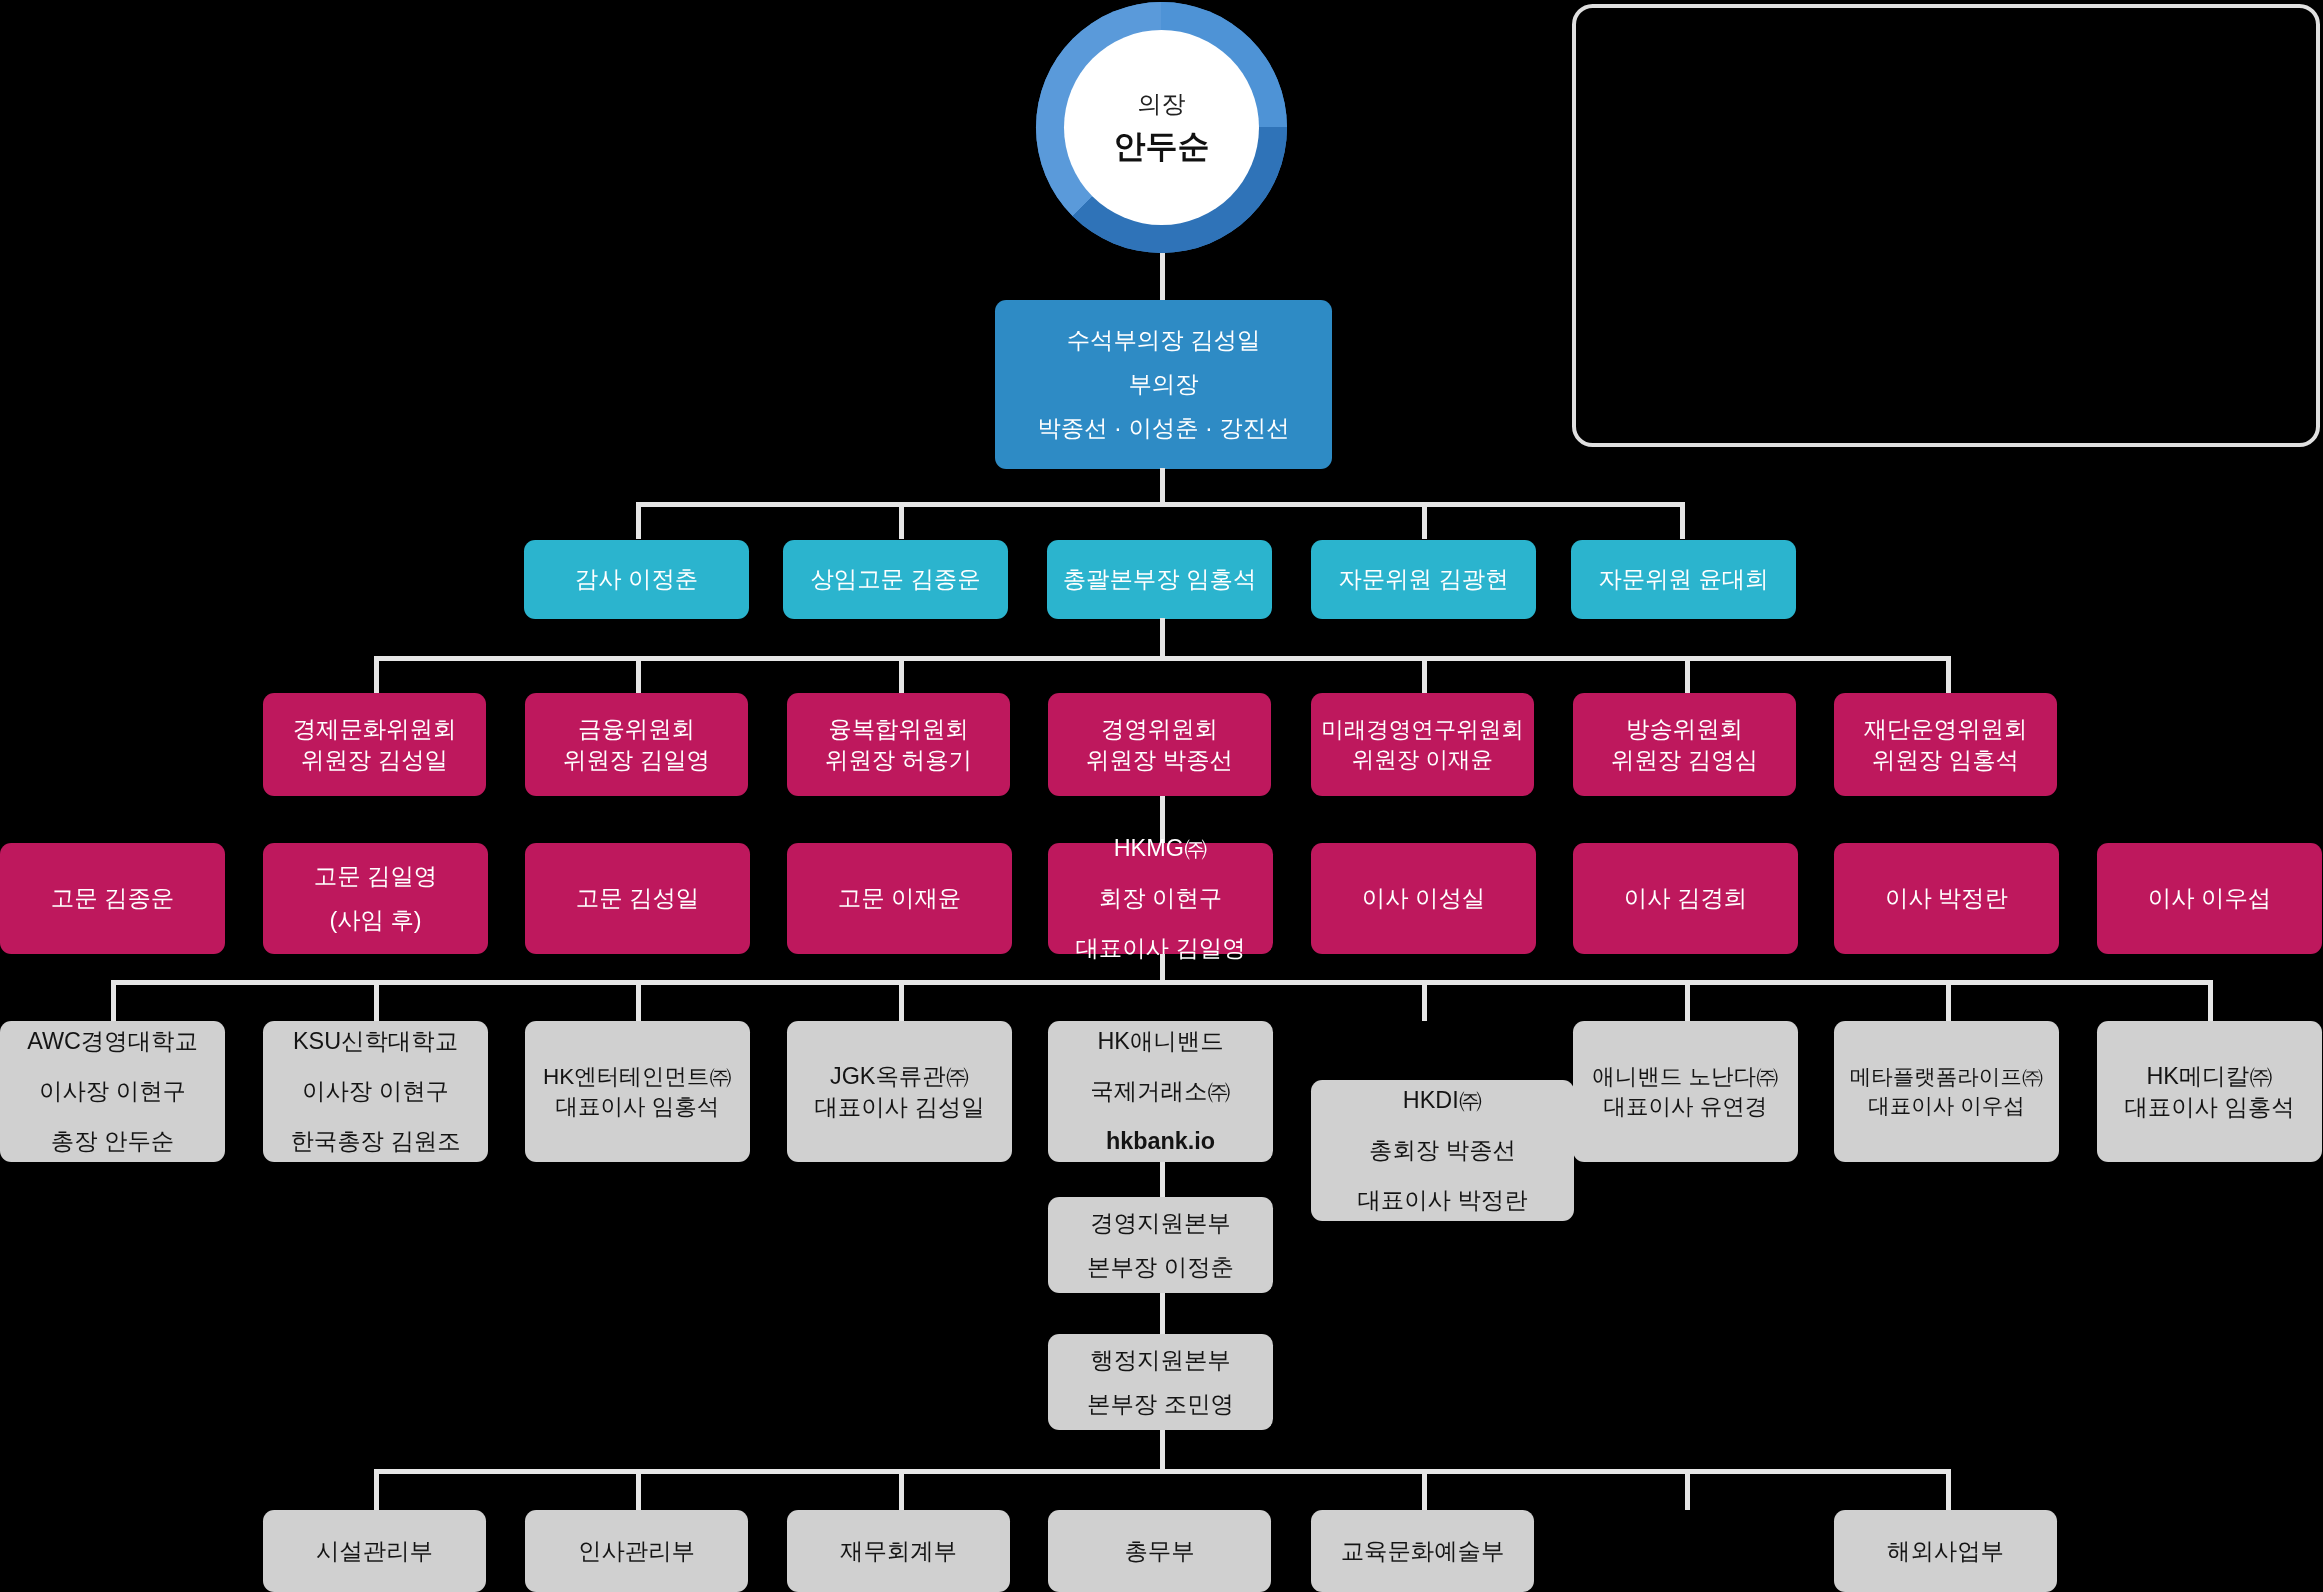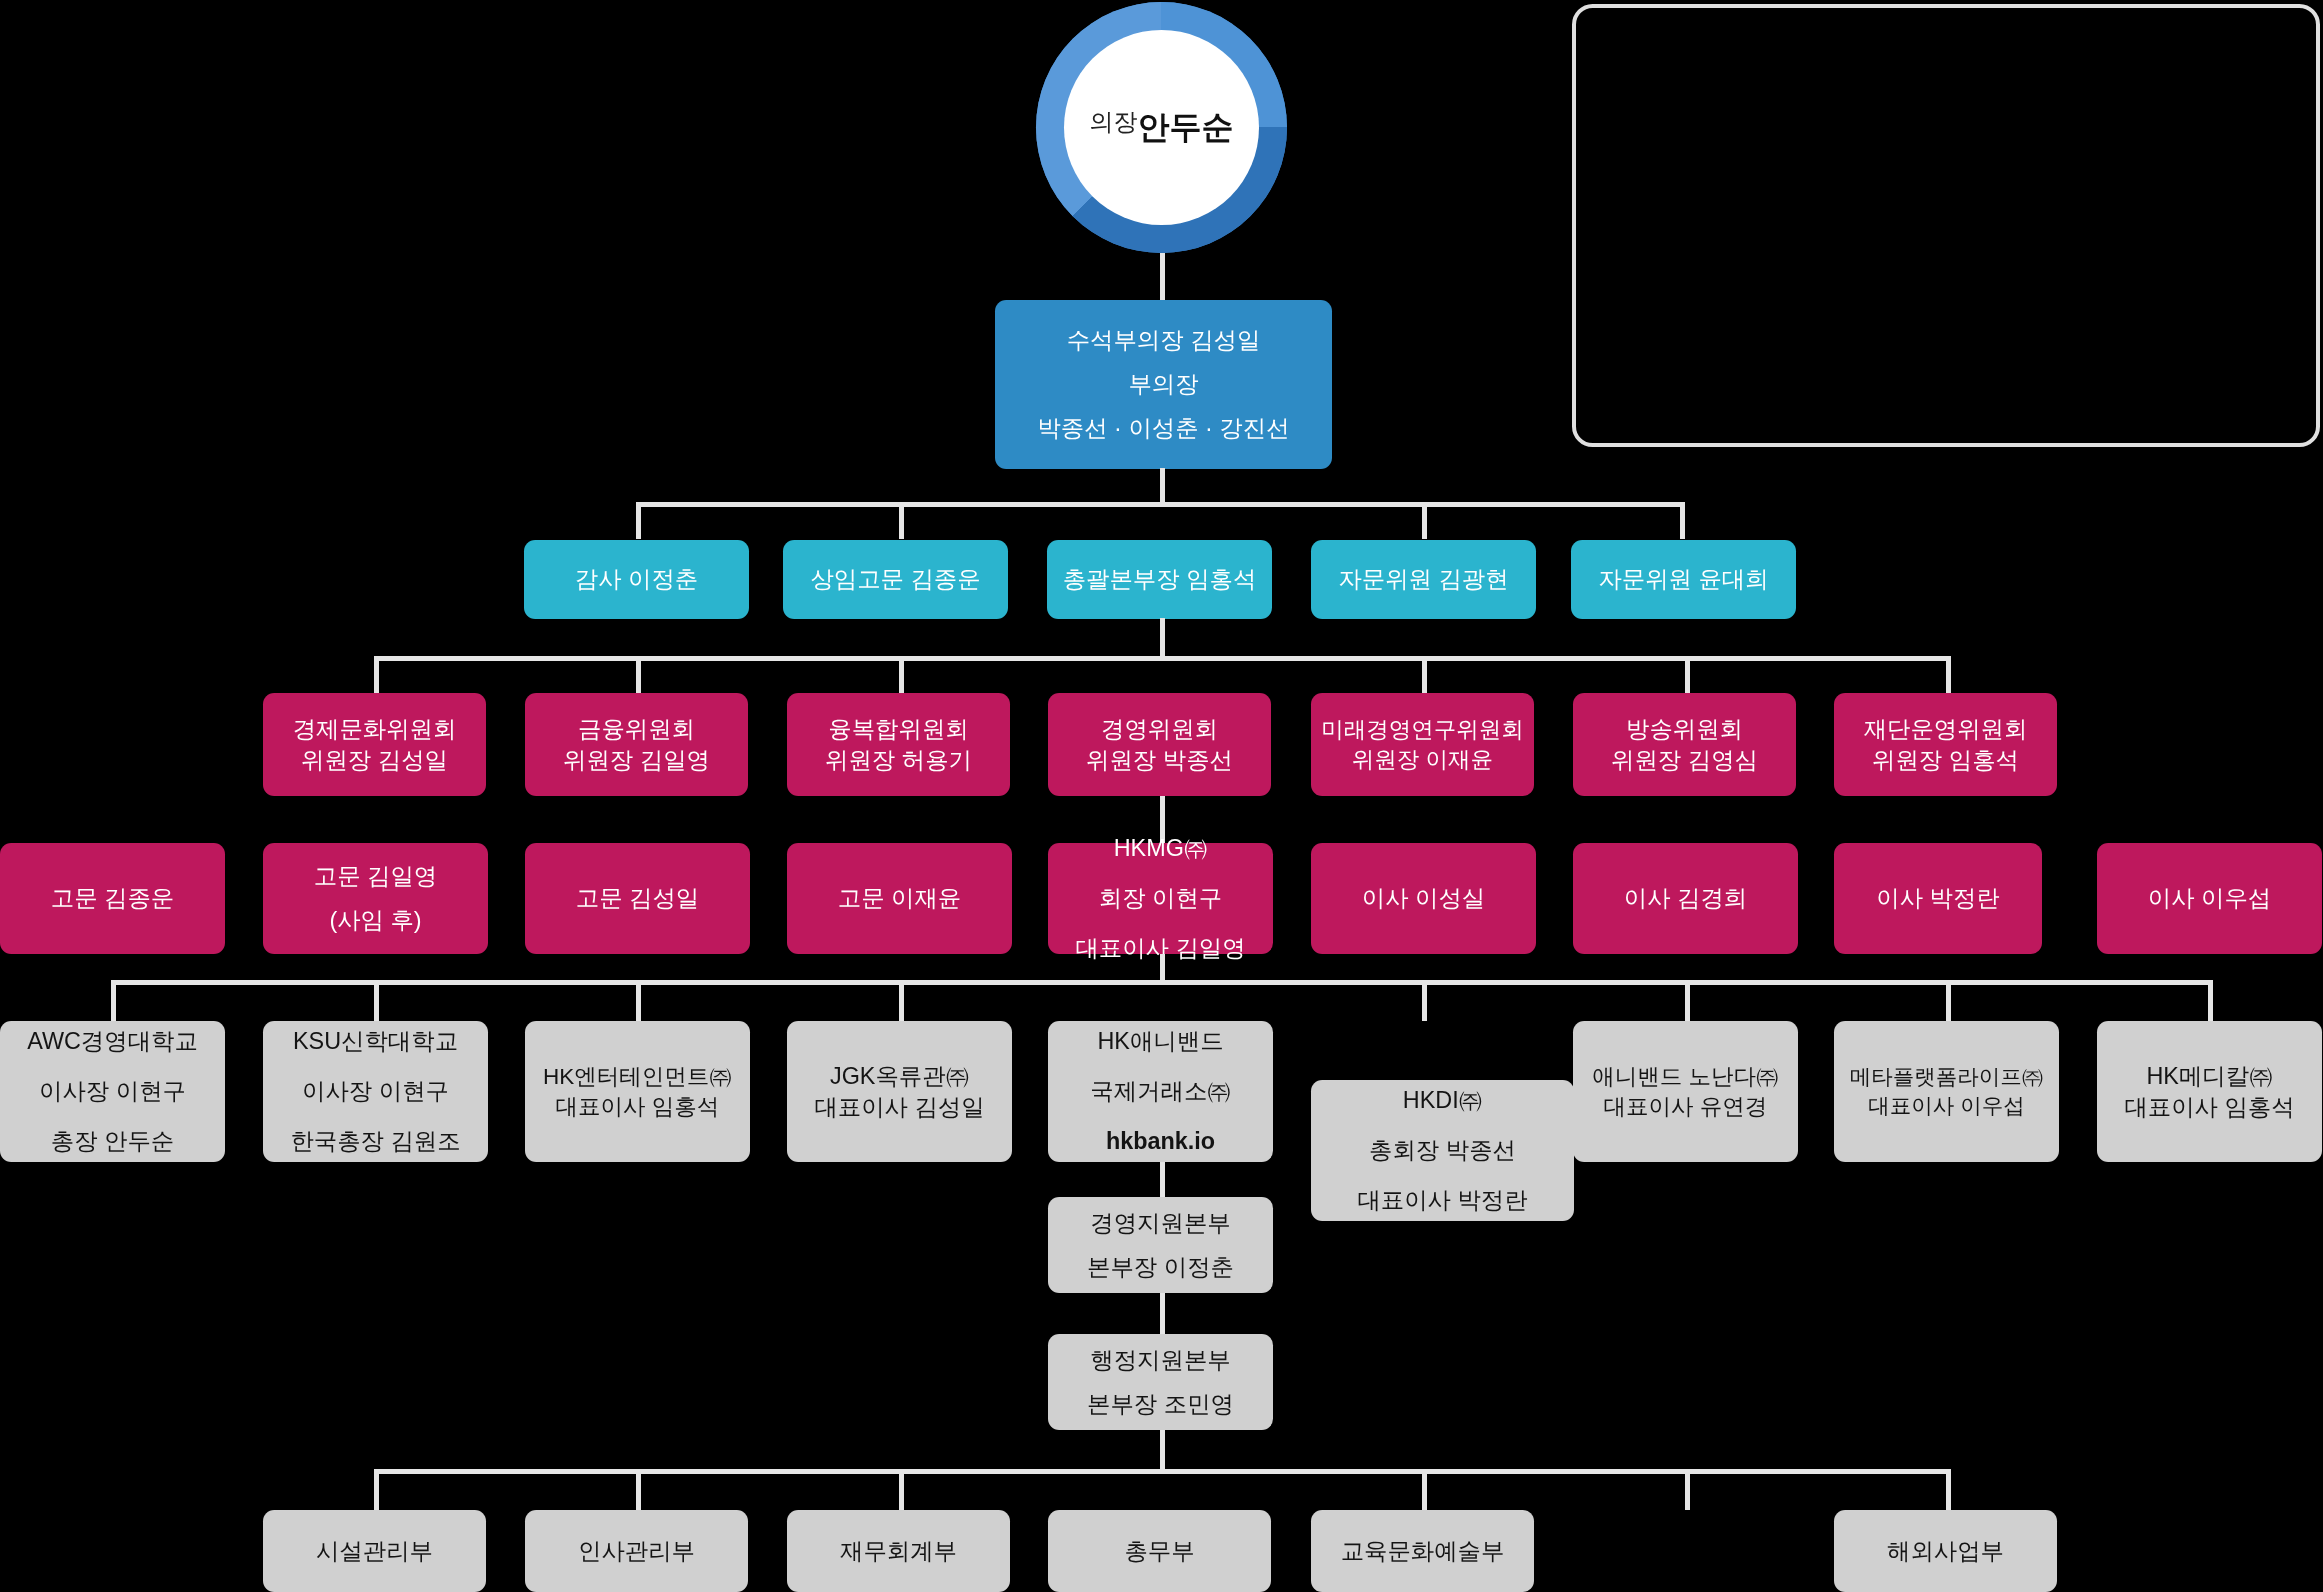--- a/index.html
+++ b/index.html
@@ -29,21 +29,21 @@
       conic-gradient(from 0deg,
         #4e93d6 0deg 90deg,
         #2f73b8 90deg 180deg,
         #2f73b8 180deg 225deg,
         #5a9ada 225deg 360deg);
   }
   .chair-inner{
     position:absolute;left:28px;top:28px;
     width:195px;height:195px;border-radius:50%;
     background:#ffffff;
-    display:flex;flex-direction:row;
+    display:flex;flex-direction:column;
     align-items:center;justify-content:center;
     z-index:2;color:#1a1a1a;
   }
   .chair-role{font-size:24px;line-height:1.1;margin-bottom:11.2px;color:#222;}
   .chair-name{font-size:32px;font-weight:bold;line-height:1.1;color:#111;}
 
   
   .panel{
     position:absolute;
     border:4.7px solid #e0e0e0;
@@ -180,21 +180,21 @@
     <span class="ln">HKMG㈜</span>
     <span class="ln">회장 이현구</span>
     <span class="ln">대표이사 김일영</span>
   </div>
   <div class="node n-gray t-25" style="left:1311px;top:843px;width:225px;height:111px;">
     <span class="ln">이사 이성실</span>
   </div>
   <div class="node n-gray t-25" style="left:1573px;top:843px;width:225px;height:111px;">
     <span class="ln">이사 김경희</span>
   </div>
-  <div class="node n-gray t-25" style="left:1834px;top:843px;width:208px;height:111px;">
+  <div class="node n-gray t-25" style="left:1834px;top:843px;width:225px;height:111px;font-family:Liberation Serif, serif;">
     <span class="ln">이사 박정란</span>
   </div>
   <div class="node n-gray t-25" style="left:2097px;top:843px;width:225px;height:111px;">
     <span class="ln">이사 이우섭</span>
   </div>
 
   <div class="vline" style="left:1160px;top:954px;height:28px;"></div>
   <div class="hline" style="left:111px;top:980px;width:2099px;"></div>
   <div class="vline" style="left:111px;top:980px;height:41px;"></div>
   <div class="vline" style="left:374px;top:980px;height:41px;"></div>

